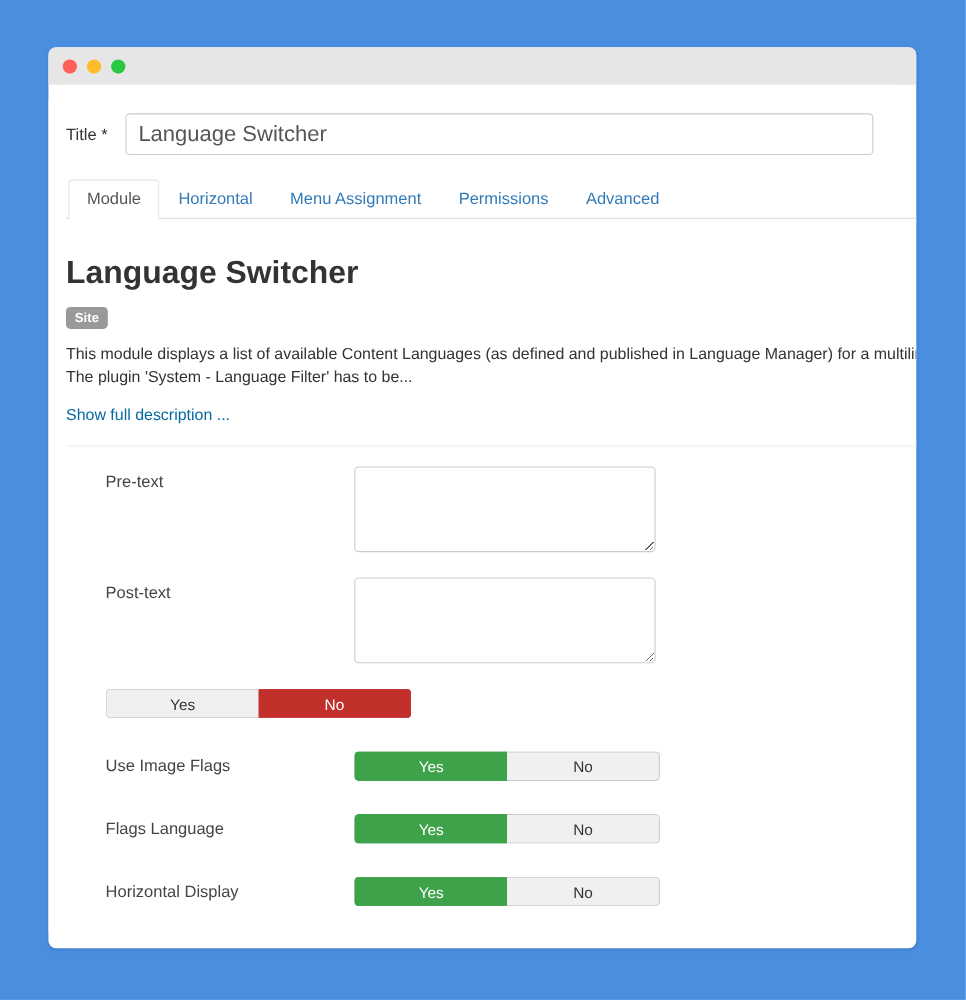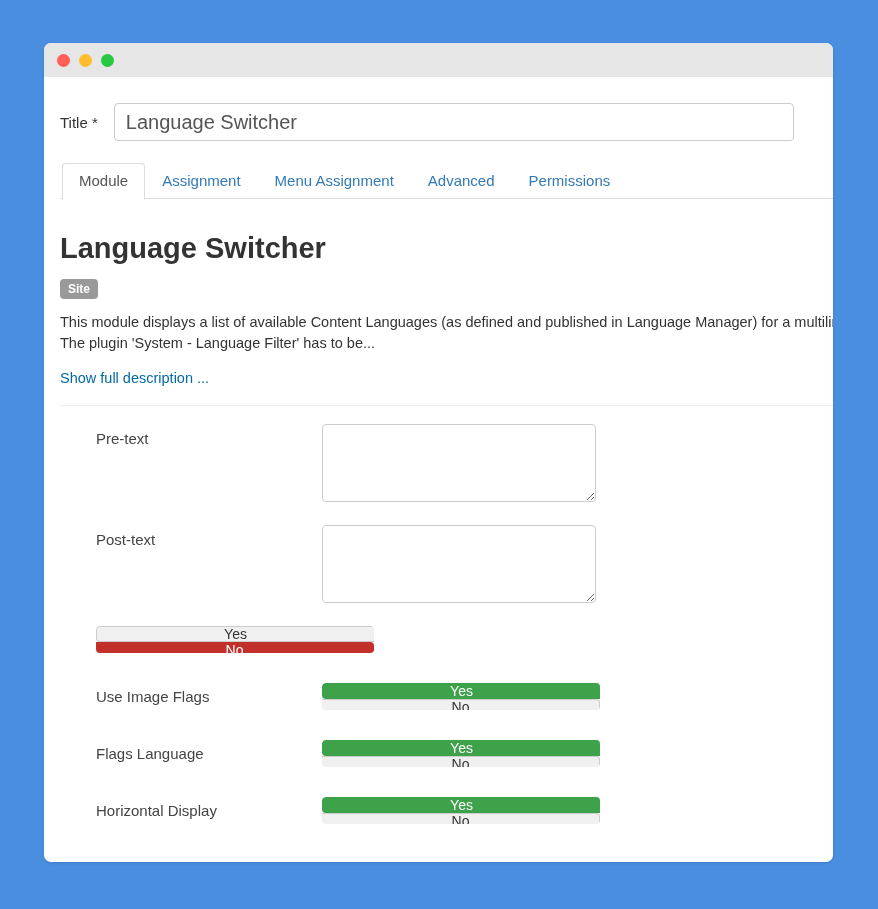--- a/index.html
+++ b/index.html
@@ -192,21 +192,20 @@
     display: block;
   }
 
   
   .btn-group {
     display: flex;
     width: 278px;
     height: 27px;
     border-radius: 4px;
     overflow: hidden;
-    flex-direction: column;
   }
   .btn-group .opt {
     flex: 1 1 50%;
     display: flex;
     align-items: center;
     justify-content: center;
     font-size: 14px;
     line-height: 14px;
     cursor: pointer;
     user-select: none;
@@ -246,24 +245,24 @@
 
   <div id="page-body">
 
     <div id="title-row">
       <span id="title-label">Title *</span>
       <input id="title-input" type="text" value="Language Switcher" style="">
     </div>
 
     <div id="tabs">
       <div class="tab active">Module</div>
-      <div class="tab">Assignment</div>
+      <div class="tab">Horizontal</div>
       <div class="tab">Menu Assignment</div>
+      <div class="tab">Permissions</div>
       <div class="tab">Advanced</div>
-      <div class="tab">Permissions</div>
     </div>
 
     <div id="module-heading">Language Switcher</div>
 
     <div id="site-badge">Site</div>
 
     <div id="module-description">This module displays a list of available Content Languages (as defined and published in Language Manager) for a multilingual site. --The plugin 'System - Language Filter' has to be...</div>
 
     <a id="show-full-description">Show full description ...</a>
 

